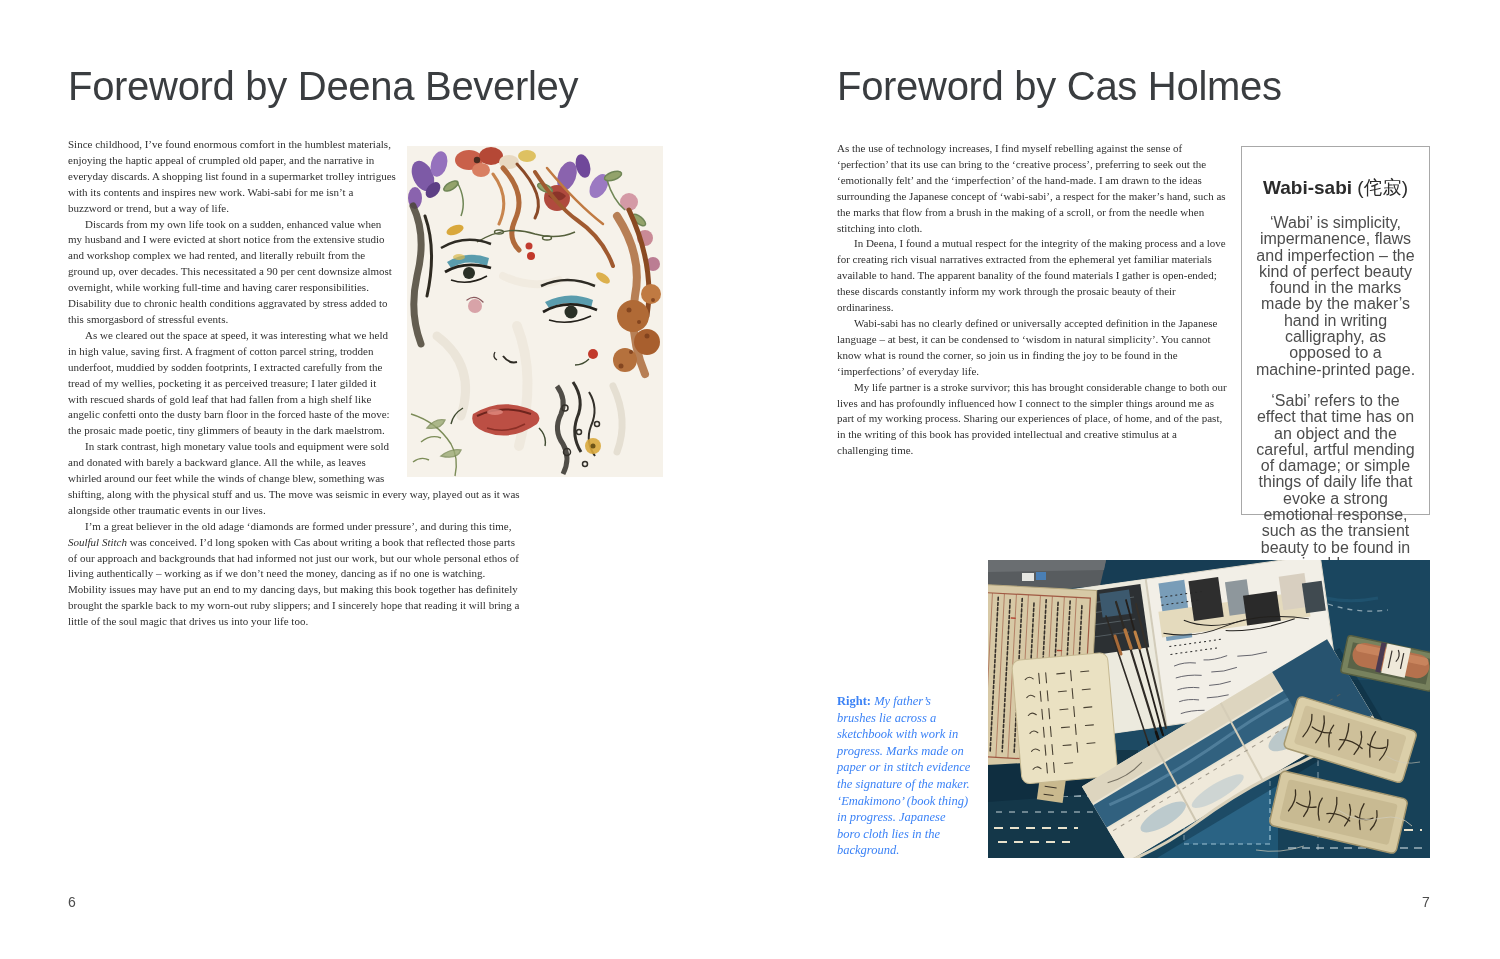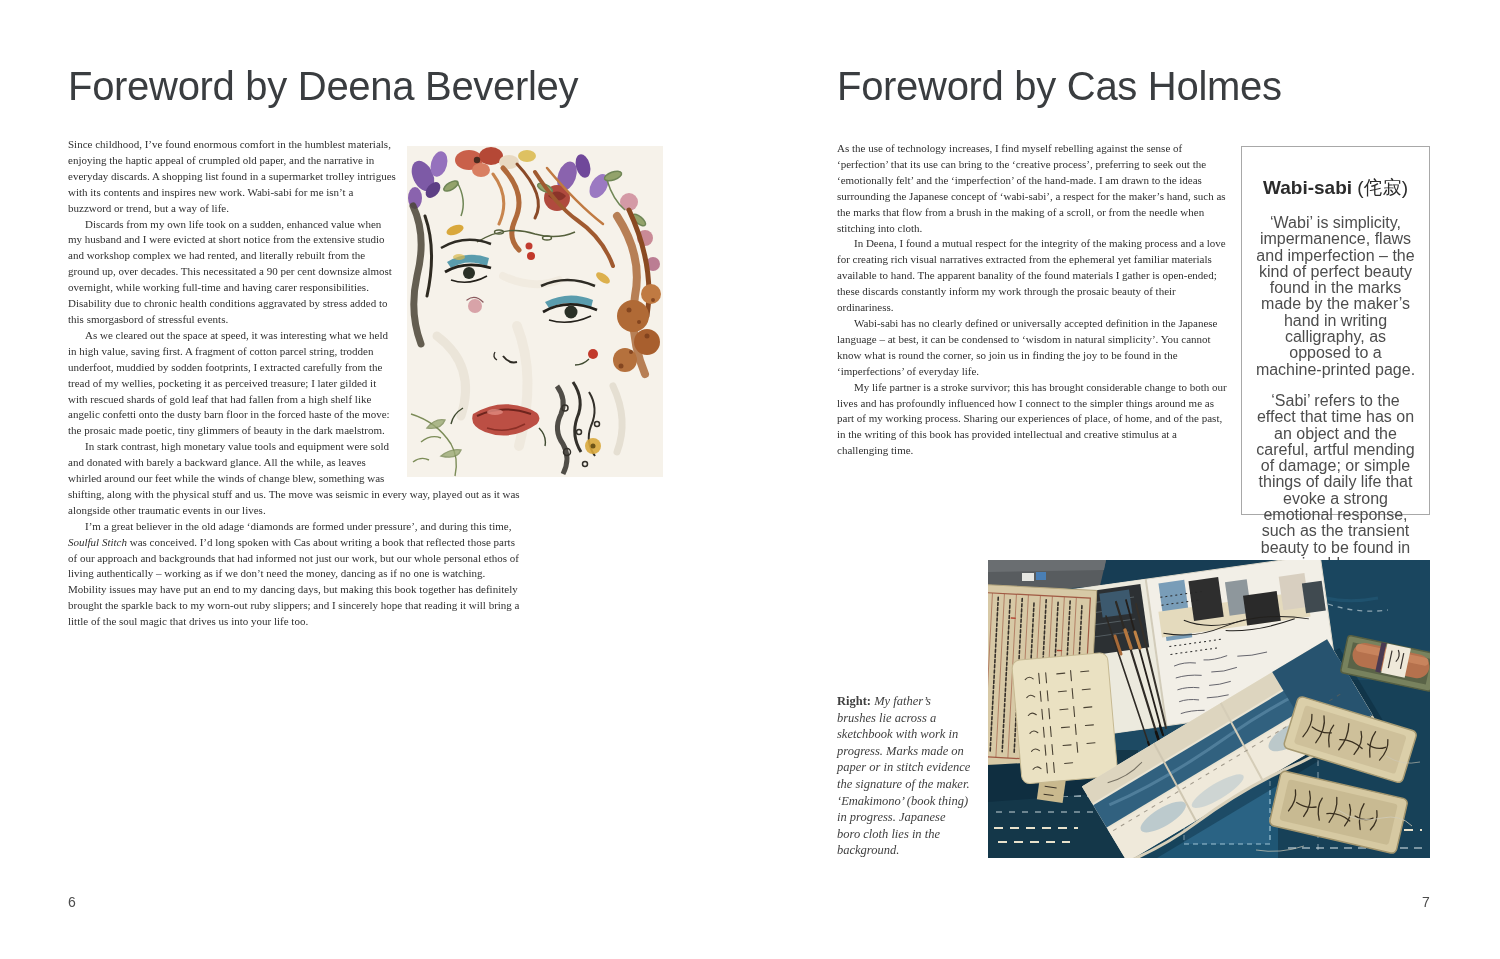--- a/index.html
+++ b/index.html
@@ -16,21 +16,21 @@
   .title-right { left:837px; }
   .body-text { position:absolute; font-size:11px; line-height:15.9px; text-align:left; }
   .body-text p { margin:0; }
   .body-text p + p { text-indent:17px; }
   .left-body  { left:68px;  top:137px; width:458px; }
   .right-body { left:837px; top:141px; width:390px; }
   .img-spacer { float:right; width:128px; height:342px; }
   .ital { font-style:italic; }
   .caption {
     position:absolute; font-size:12.5px; line-height:16.6px;
-    font-style:italic; color:#404040;
+    font-style:italic; color:#3b82f6;
   }
   .caption .cap-label { font-style:normal; font-weight:bold; }
   .left-caption  { left:530px; top:760px; width:138px; }
   .right-caption { left:837px; top:693px; width:134px; }
   .sidebar {
     position:absolute; left:1241px; top:146px; width:189px; height:369px;
     border:1px solid #a8a8a8; box-sizing:border-box;
     font-family:"Liberation Sans", sans-serif; text-align:center;
     color:#4d4d4d; padding:28px 13px 0 13px;
   }

